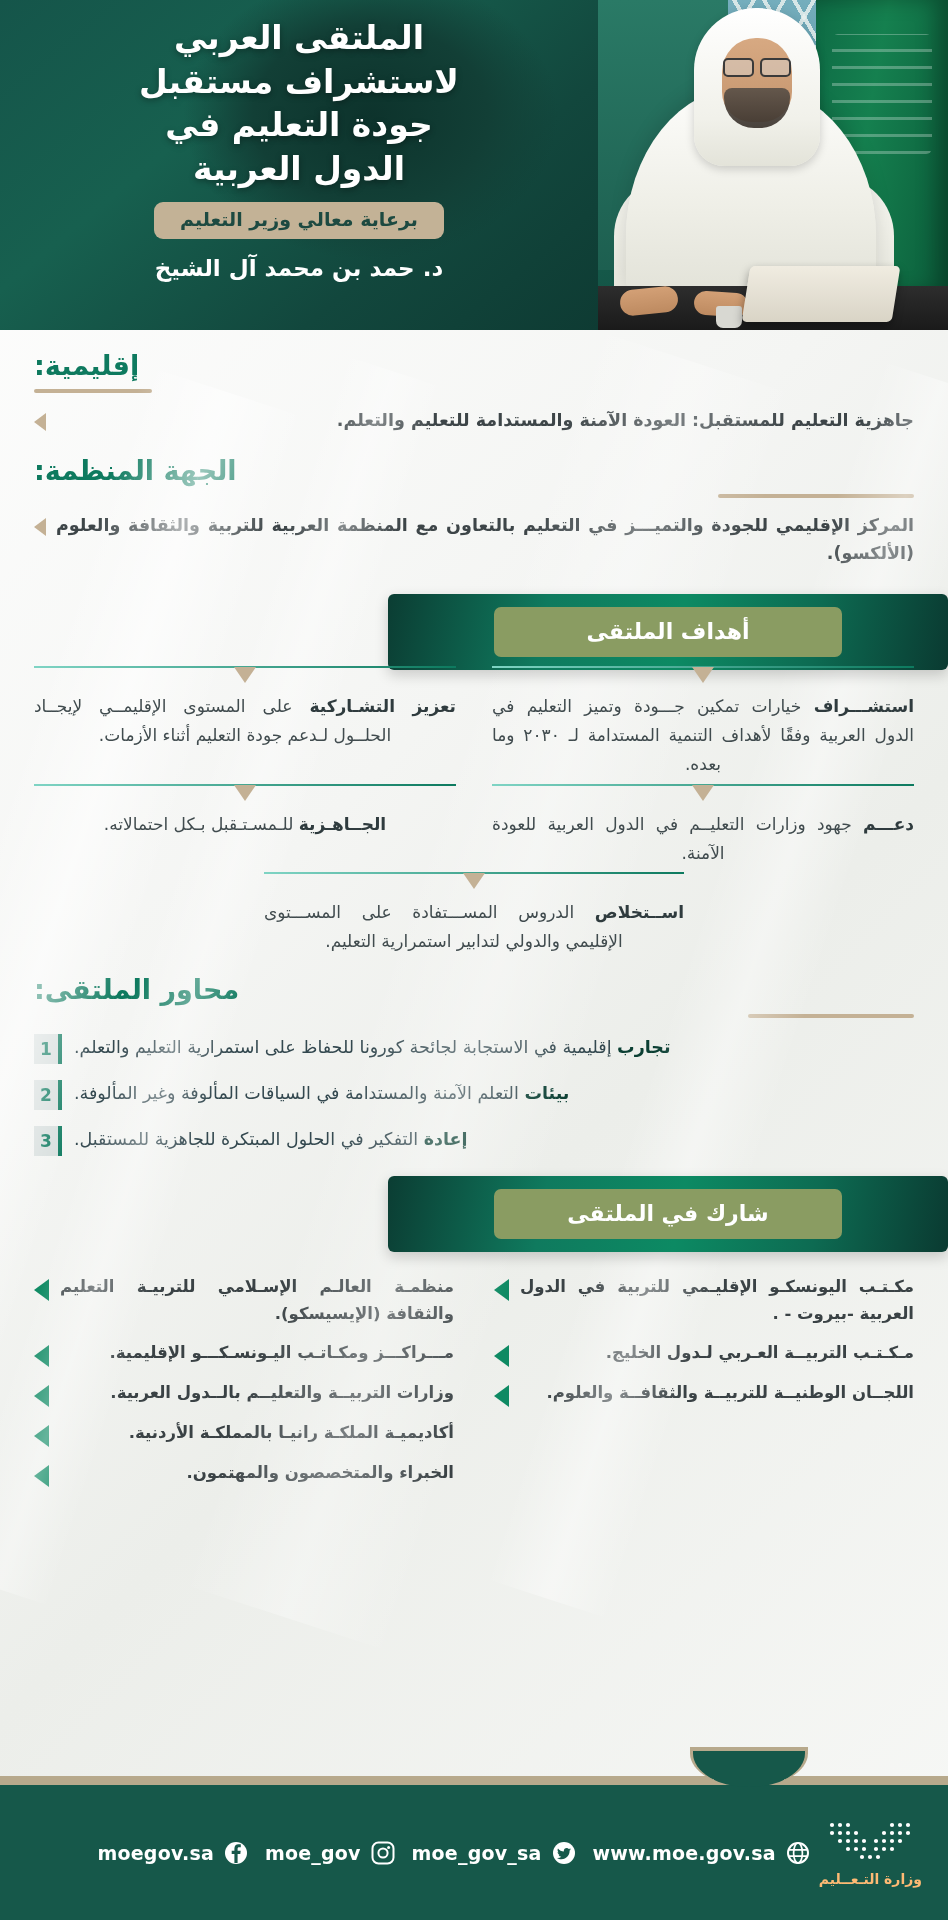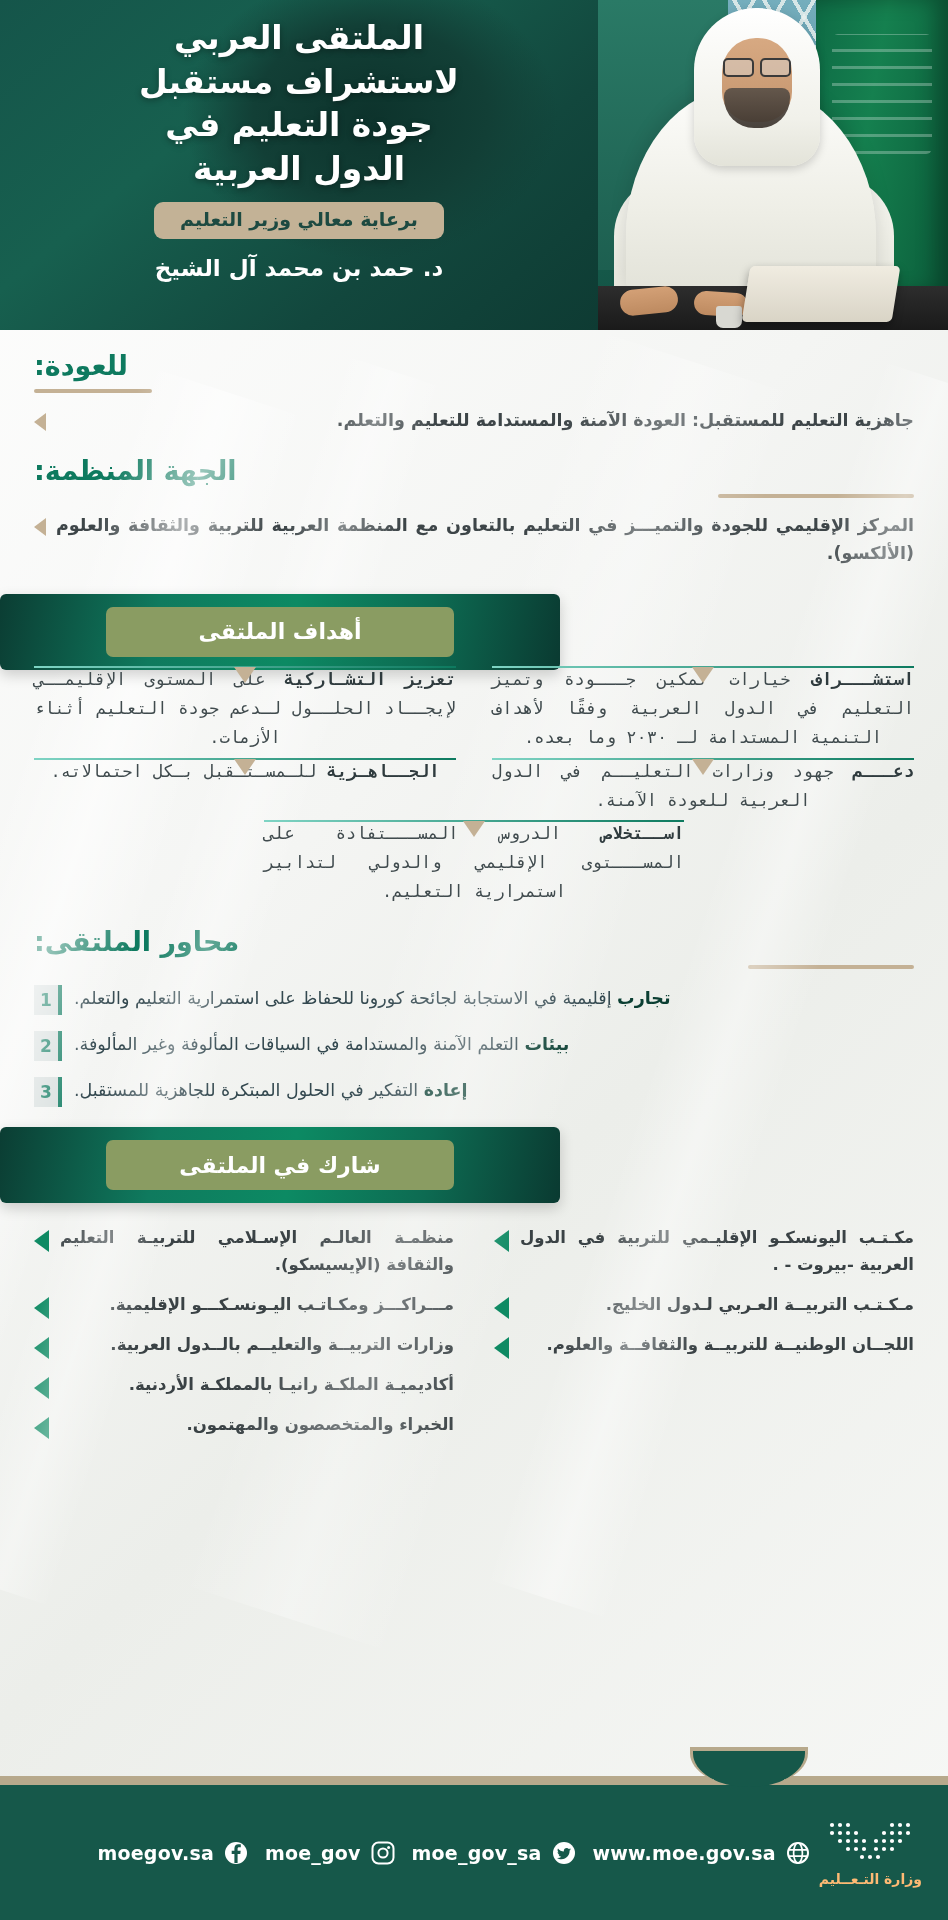--- a/index.html
+++ b/index.html
@@ -208,23 +208,24 @@
     line-height: 1.62;
     text-align: justify;
     text-align-last: right;
     flex: 1;
     font-weight: bold;
   }
 
   
   .banner-wrap {
     display: flex;
-    justify-content: flex-end;
+    justify-content: flex-start;
     margin-top: 26px;
     position: relative;
+    margin-left: 20px;
   }
   .banner {
     width: 560px;
     height: 76px;
     background: linear-gradient(100deg, #0b3d33 0%, #0f7a5e 28%, #0c8a63 52%, #0d6b52 76%, #0a3a31 100%);
     border-radius: 6px;
     display: flex;
     align-items: center;
     justify-content: center;
     box-shadow: 0 5px 14px rgba(0,0,0,.18);
@@ -249,21 +250,21 @@
   }
   .goal-row {
     display: flex;
     flex-direction: row;
     gap: 36px;
     margin-top: 4px;
   }
   .goal {
     flex: 1 1 0;
     position: relative;
-    font-family: Liberation Mono, monospace;
+    padding-top: 26px;
   }
   .goal.center {
     flex: 0 0 420px;
     margin: 0 auto;
   }
   .goal .line {
     position: absolute;
     top: 0; left: 0; right: 0;
     height: 2px;
     background: linear-gradient(90deg, #7fd4c4 0%, #0d7a5f 100%);
@@ -463,21 +464,21 @@
       <div class="ph-desk"></div>
       <div class="ph-hand-l"></div>
       <div class="ph-hand-r"></div>
       <div class="ph-mug"></div>
       <div class="ph-laptop"></div>
     </div>
   </div>
 
   <div class="sec">
     <div class="sec-head">
-      <div class="t">للعودة:</div>
+      <div class="t">إقليمية:</div>
       <div class="rule" style="width:118px;margin-right:auto;margin-left:0;"></div>
     </div>
     <div class="sec-body">
       <p>جاهزية التعليم للمستقبل: العودة الآمنة والمستدامة للتعليم والتعلم.</p>
       <span class="bullet-tri"></span>
     </div>
   </div>
 
   <div class="sec">
     <div class="sec-head">

